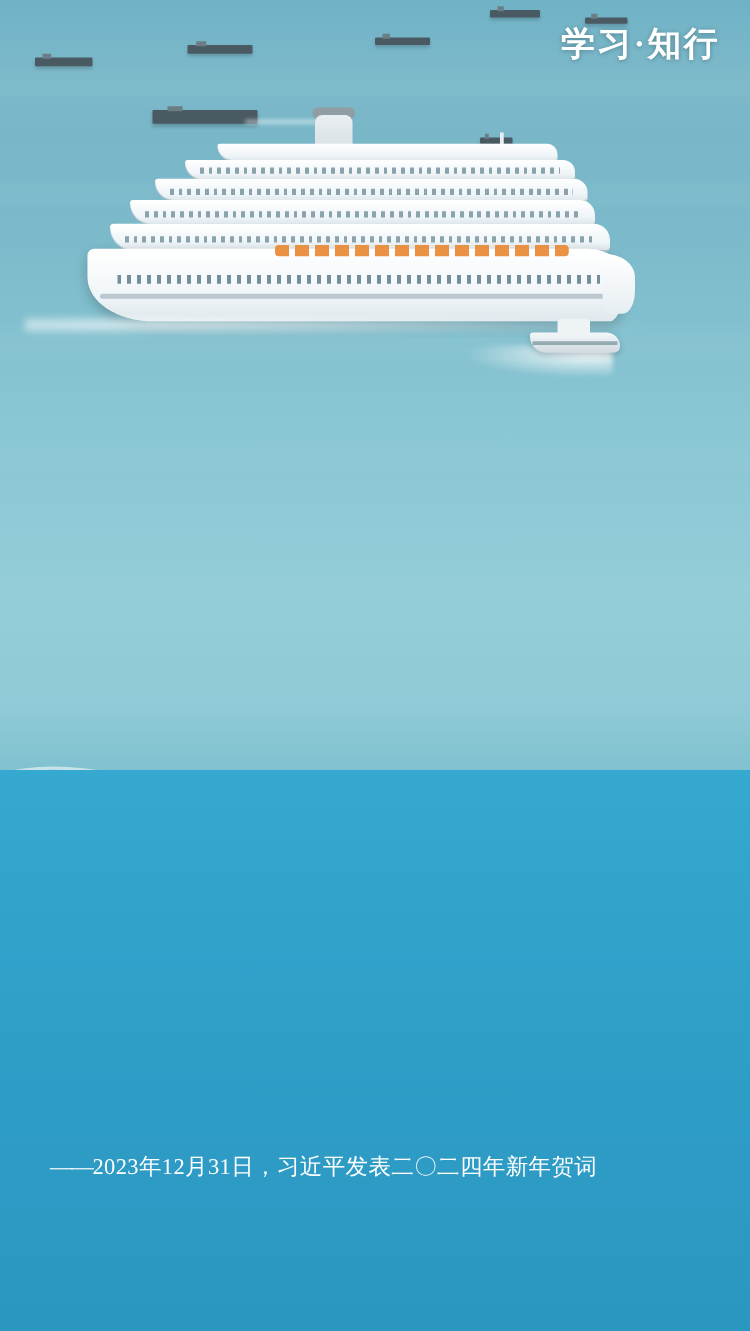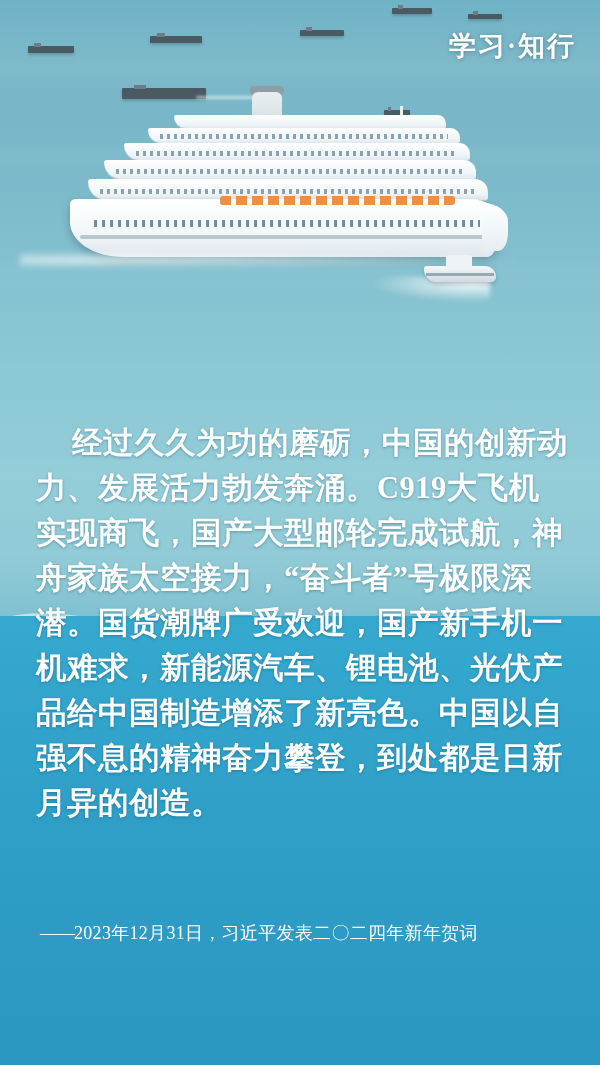--- a/index.html
+++ b/index.html
@@ -179,21 +179,21 @@
   .tug-wake {
     position: absolute; left: 370px; top: 276px;
     width: 120px; height: 26px;
     background: radial-gradient(ellipse at 85% 30%, rgba(255,255,255,.9), rgba(255,255,255,0) 70%);
     filter: blur(2px);
   }
 
   
   .logo {
     position: absolute;
-    right: 24px; top: 28px;
+    right: 24px; top: 17px;
     color: #ffffff;
     font-family: "Liberation Serif", serif;
     font-size: 27px;
     font-weight: 700;
     letter-spacing: 2px;
     text-shadow: 0 1px 4px rgba(0,0,0,.28);
   }
 
   
   .wave-wrap {
@@ -301,19 +301,18 @@
     <svg viewBox="0 0 600 80" preserveAspectRatio="none" aria-hidden="true">
       <path d="M0,44 C70,22 140,64 215,48 C290,32 350,58 420,46 C490,34 545,54 600,40 L600,80 L0,80 Z" fill="#35a9cf" opacity="0.85"></path>
       <path d="M0,56 C80,38 150,72 230,58 C310,44 370,66 445,56 C515,47 560,62 600,52 L600,80 L0,80 Z" fill="#2f9fc8"></path>
       <path d="M0,40 C70,20 140,62 215,46 C290,30 350,56 420,44 C490,32 545,52 600,38" fill="none" stroke="#ffffff" stroke-opacity="0.55" stroke-width="2.5"></path>
     </svg>
   </div>
 
   <div class="text-area"></div>
 
   <div class="quote-layer">
-    <div class="quote">经过久久为功的磨砺，中国的创新动力、发展活力勃发奔涌。C919大飞机实现商飞，国产大型邮轮完成试航，神舟家族太空接力，“奋斗者”号极限深潜。国货潮牌广受欢迎，国产新手机一机难求，新能源汽车、锂电池、光伏产品给中国制造增添了新亮色。中国以自强不息的精神奋力攀登，到处都是日新月异的创造。</div>
     <div class="attrib">
       <span class="dash">——</span><span>2023年12月31日，习近平发表二〇二四年新年贺词</span>
     </div>
   </div>
 
 </div>
 
 </body></html>

